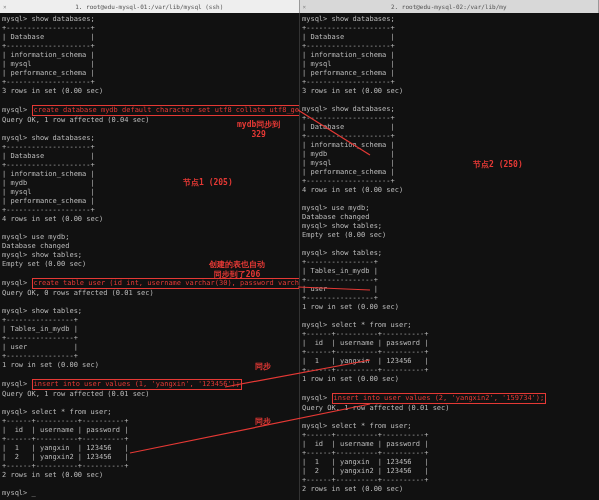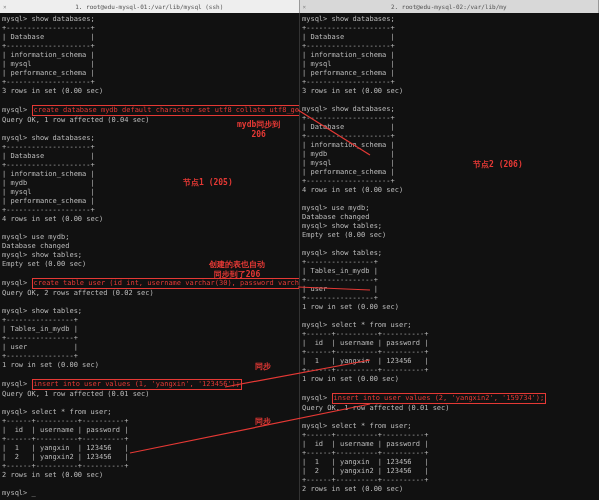--- a/index.html
+++ b/index.html
@@ -48,21 +48,21 @@
 <span>| performance_schema |</span>
 <span>+--------------------+</span>
 <span>4 rows in set (0.00 sec)</span>
 <span></span>
 <span>mysql&gt; use mydb;</span>
 <span>Database changed</span>
 <span>mysql&gt; show tables;</span>
 <span>Empty set (0.00 sec)</span>
 <span></span>
 <span><span>mysql&gt; </span><span class="box">create table user (id int, username varchar(30), password varchar(30));</span></span>
-<span>Query OK, 2 rows affected (0.02 sec)</span>
+<span>Query OK, 0 rows affected (0.01 sec)</span>
 <span></span>
 <span>mysql&gt; show tables;</span>
 <span>+----------------+</span>
 <span>| Tables_in_mydb |</span>
 <span>+----------------+</span>
 <span>| user           |</span>
 <span>+----------------+</span>
 <span>1 row in set (0.00 sec)</span>
 <span></span>
 <span><span>mysql&gt; </span><span class="box">insert into user values (1, 'yangxin', '123456');</span></span>
@@ -127,23 +127,23 @@
 <span>+------+----------+----------+</span>
 <span>|  id  | username | password |</span>
 <span>+------+----------+----------+</span>
 <span>|  1   | yangxin  | 123456   |</span>
 <span>|  2   | yangxin2 | 123456   |</span>
 <span>+------+----------+----------+</span>
 <span>2 rows in set (0.00 sec)</span></div>
 </div>
 
 <div class="label" style="left:183px; top:178px;">节点1 (205)</div>
-<div class="label" style="left:473px; top:160px;">节点2 (206)</div>
+<div class="label" style="left:473px; top:160px;">节点2 (250)</div>
 <div class="label" style="left:237px; top:120px; white-space:pre;">mydb同步到
-206</div>
+329</div>
 <div class="label" style="left:209px; top:260px; white-space:pre;">创建的表也自动
 同步到了206</div>
 <div class="label" style="left:255px; top:362px;">同步</div>
 <div class="label" style="left:255px; top:417px;">同步</div>
 
 <svg class="connector">
   <line x1="298" y1="110" x2="370" y2="155"></line>
   <line x1="298" y1="287" x2="370" y2="290"></line>
   <line x1="225" y1="387" x2="370" y2="360"></line>
   <line x1="370" y1="404" x2="130" y2="453"></line>

